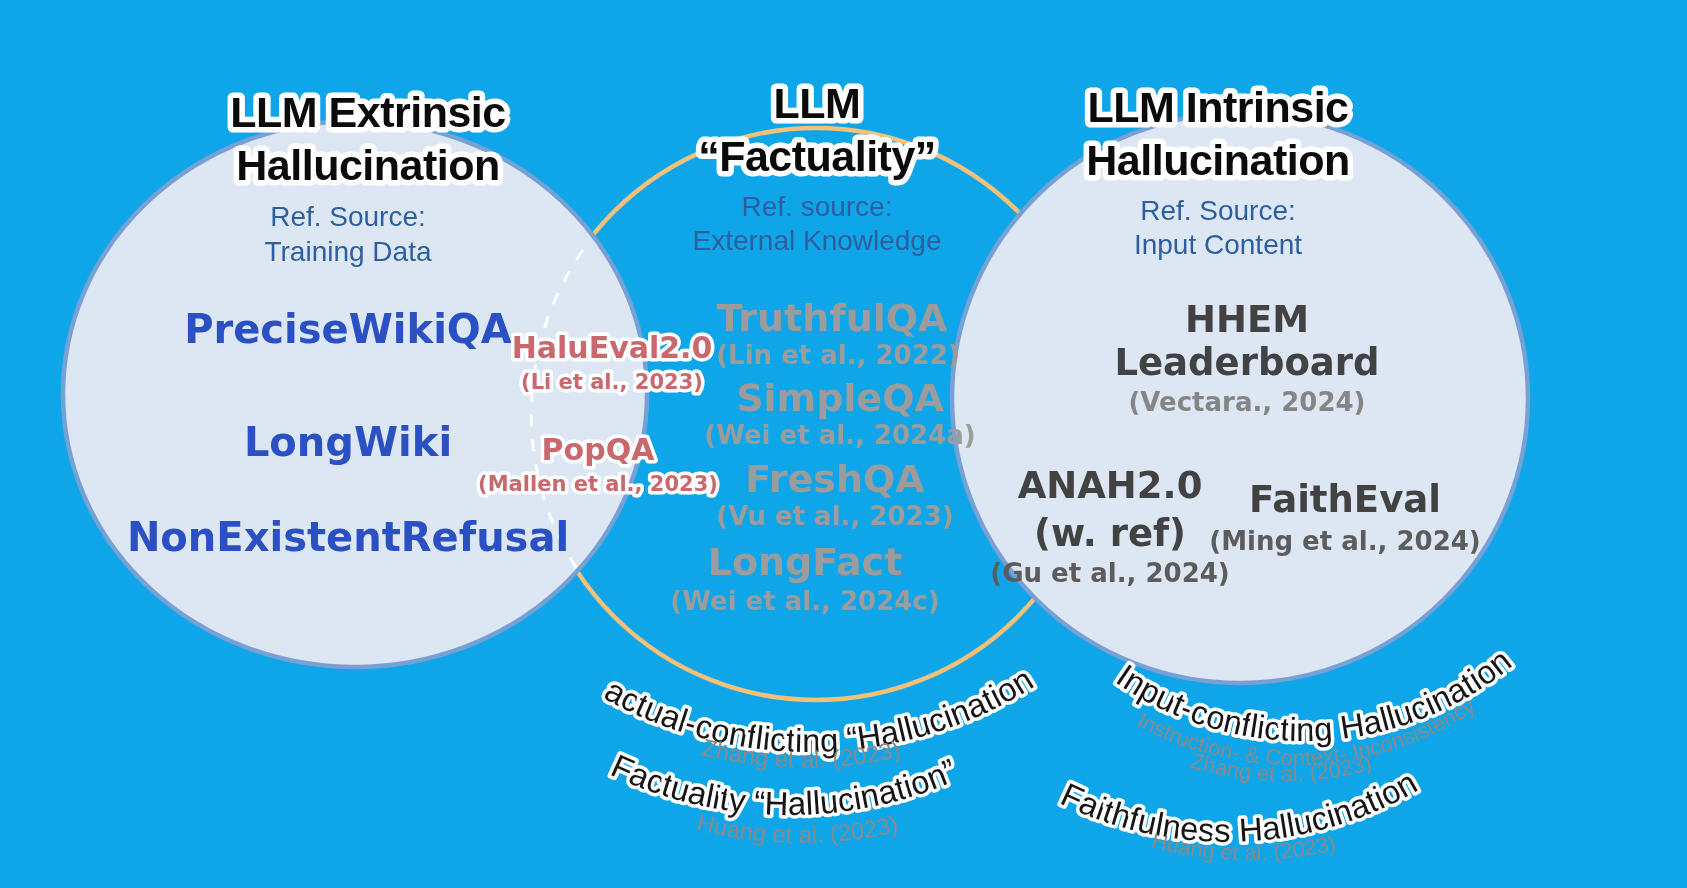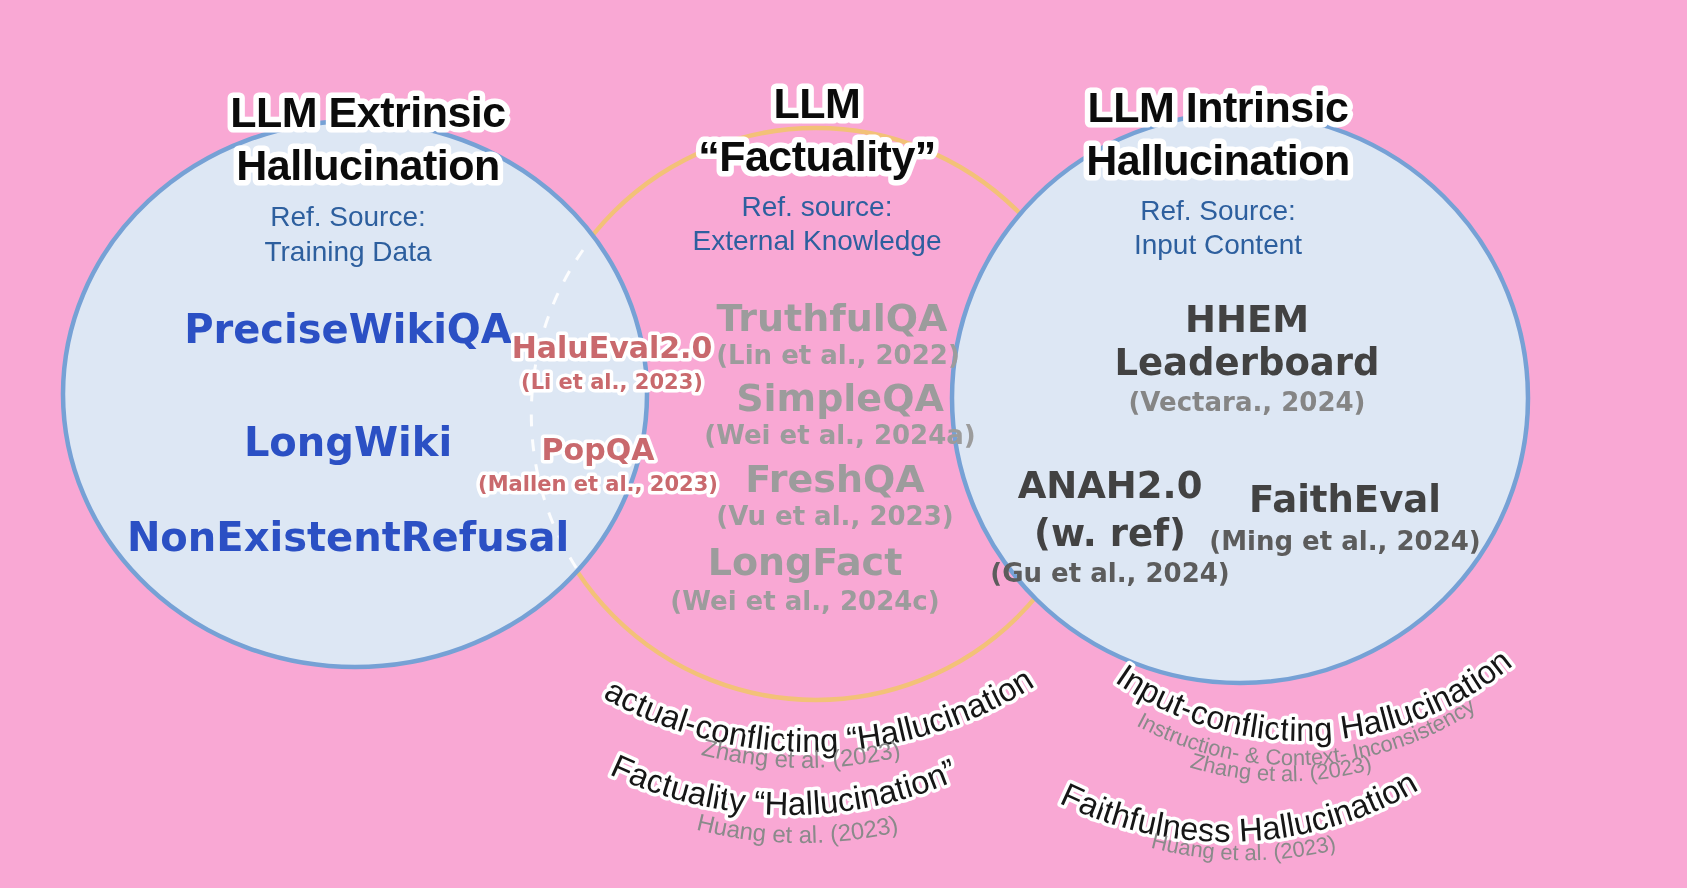--- a/index.html
+++ b/index.html
@@ -1,16 +1,16 @@
 <!DOCTYPE html>
 <html><head>
 <meta charset="utf-8">
 <style>
   html,body { margin:0; padding:0; background:#ffffff; }
-  .stage { position:relative; width:1687px; height:888px; background:#f9a8d4; overflow:hidden; }
+  .stage { position:relative; width:1687px; height:888px; background:#0ea5e9; overflow:hidden; }
   svg { display:block; }
 
   text { font-family:"Liberation Sans", sans-serif; }
 
   .t-title     { font-family:"Liberation Sans", sans-serif; font-weight:bold; font-size:43px; fill:#0b0b0b; letter-spacing:-0.5px; }
   .t-ref       { font-family:"Liberation Sans", sans-serif; font-weight:normal; font-size:28px; fill:#2d5f9e; }
   .t-blue      { font-family:"DejaVu Sans", sans-serif; font-weight:bold; font-size:40px; fill:#2b50c4; }
   .t-gray-name { font-family:"DejaVu Sans", sans-serif; font-weight:bold; font-size:38px; fill:#9c9c9c; }
   .t-gray-cite { font-family:"DejaVu Sans", sans-serif; font-weight:bold; font-size:26px; fill:#9c9c9c; }
   .t-red-name  { font-family:"DejaVu Sans", sans-serif; font-weight:bold; font-size:30px; fill:#c9696d; }

